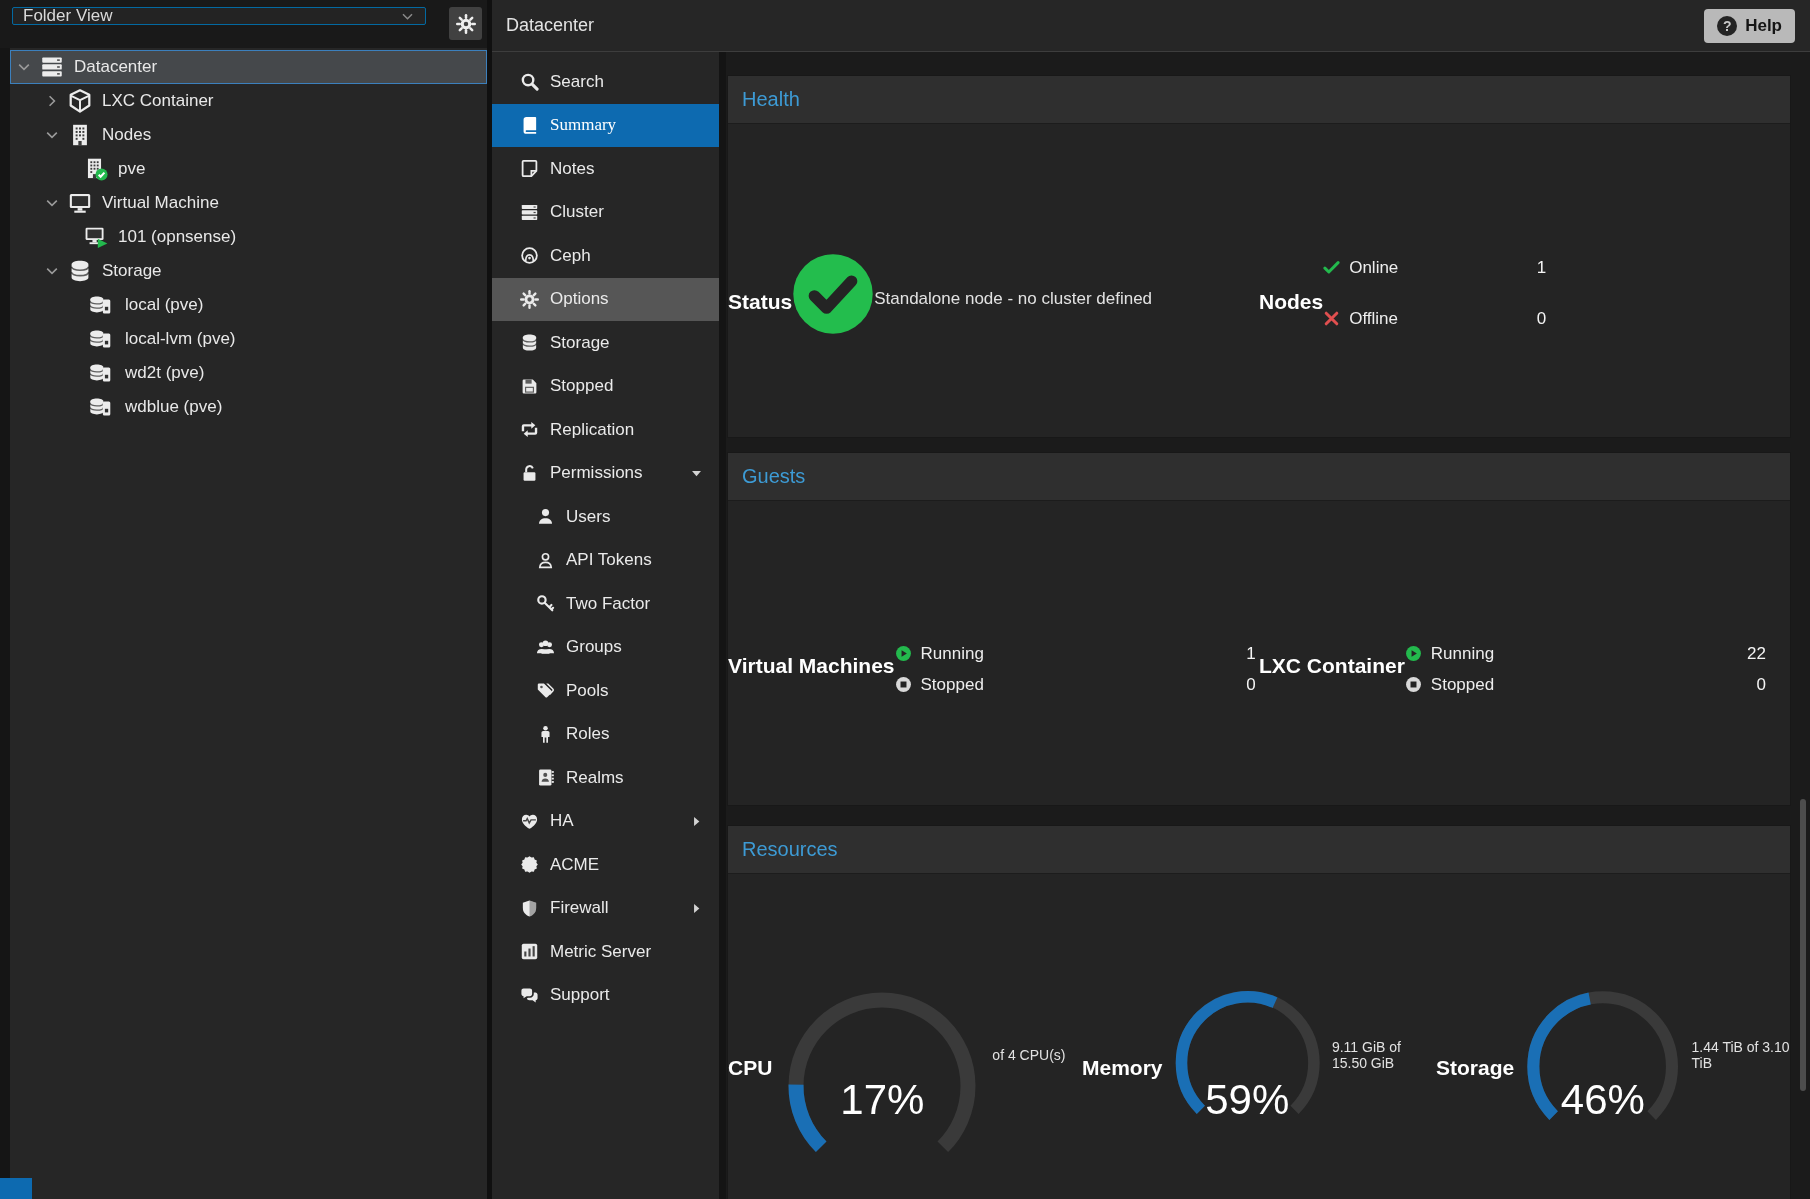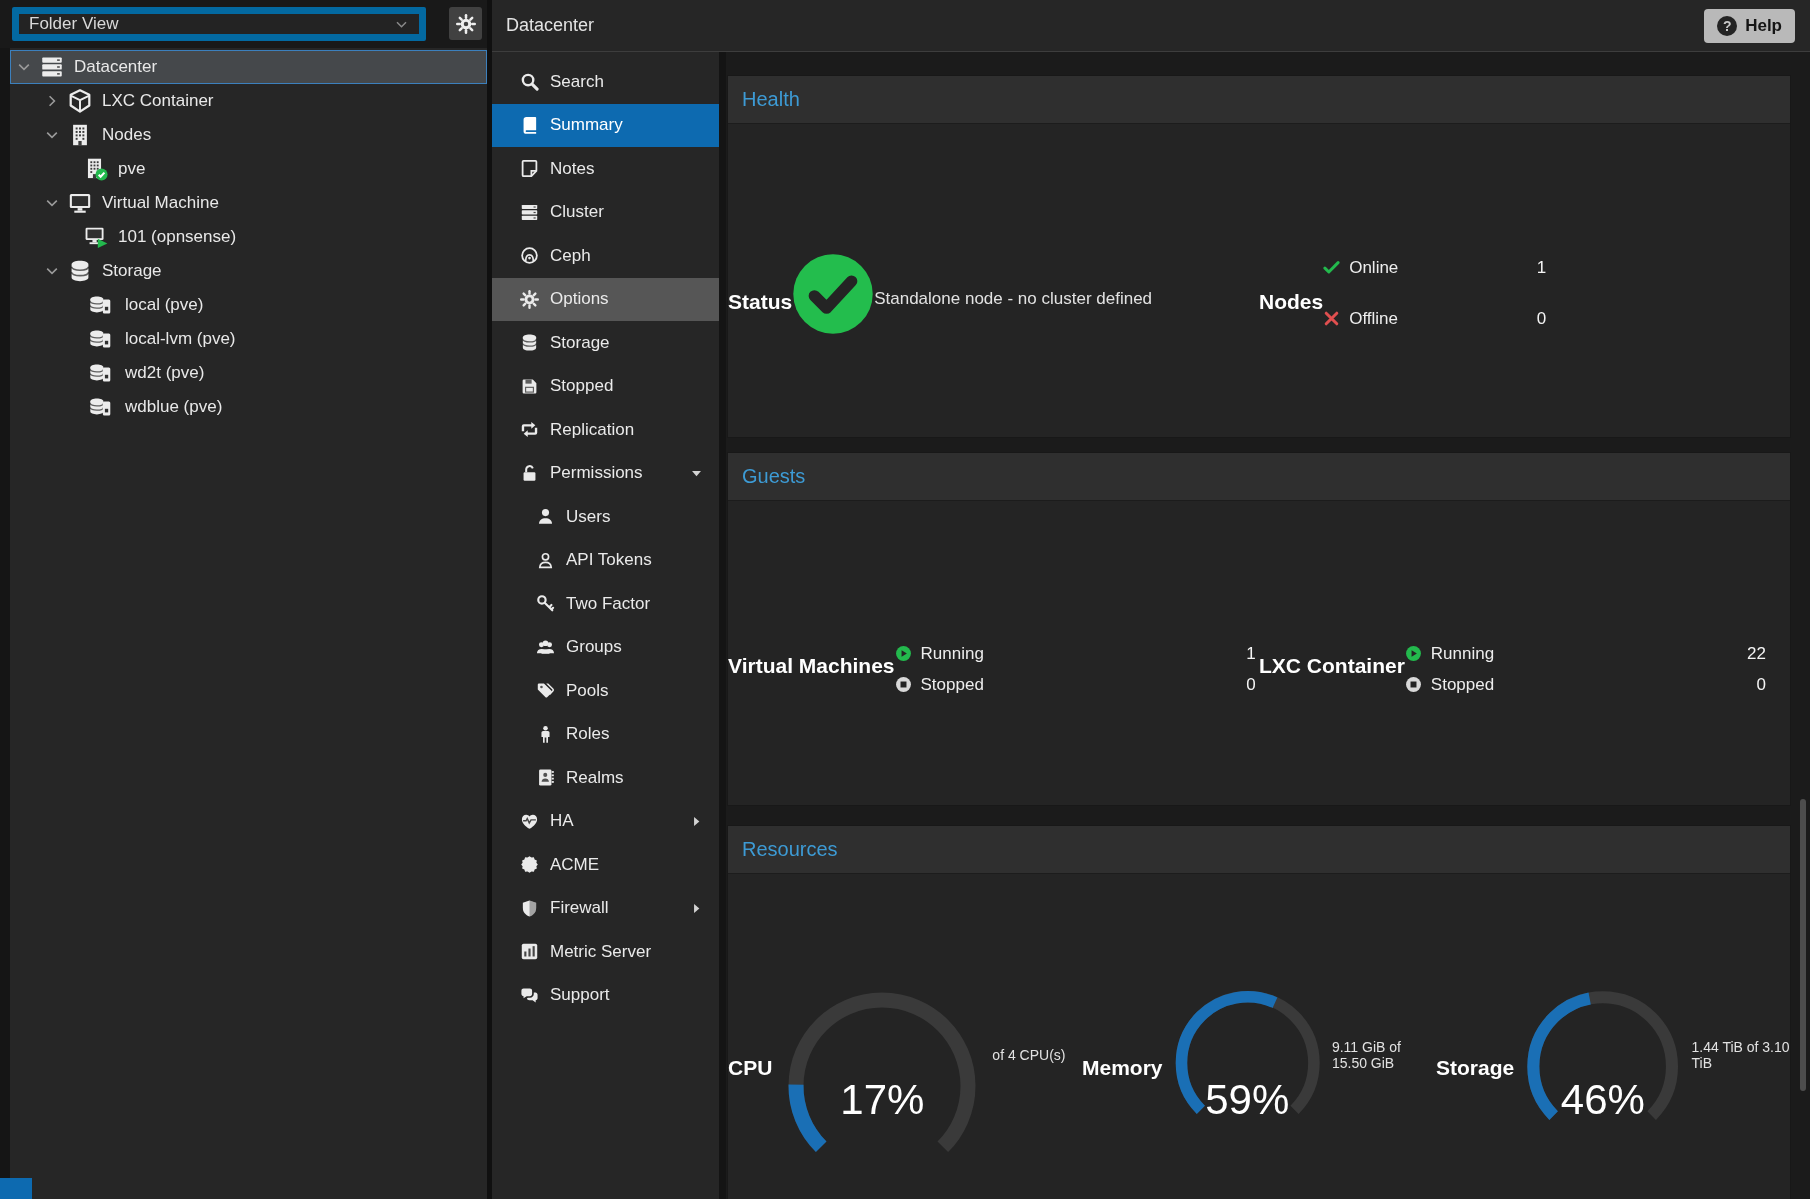--- a/index.html
+++ b/index.html
@@ -1,22 +1,22 @@
 <!DOCTYPE html>
 <html><head>
 <meta charset="utf-8">
 <style>
   html,body{margin:0;padding:0;background:#0e0e0e;}
   body{font-family:"Liberation Sans",sans-serif;}
   .app{position:relative;width:1810px;height:1199px;overflow:hidden;background:#1b1b1b;color:#e6e6e6;}
 
   
   .topbar-left{position:absolute;left:0;top:0;width:487px;height:48px;background:#191919;}
-  .folder-select{position:absolute;left:12px;top:7px;width:414px;height:34px;background:#232323;
-    border:7px solid #0369a1;border-radius:2px;display:flex;align-items:center;padding:0 10px;
+  .folder-select{position:absolute;left:12px;top:7px;width:414px;height:18px;background:#232323;
+    border:1px solid #0369a1;border-radius:2px;display:flex;align-items:center;padding:0 10px;
     box-sizing:border-box;color:#d9d9d9;font-size:17px;cursor:pointer;}
   .folder-select .chev{margin-left:auto;width:15px;height:15px;color:#8a8a8a;}
   .gear-btn{position:absolute;left:449px;top:7px;width:33px;height:33px;background:#414141;border-radius:3px;
     display:flex;align-items:center;justify-content:center;color:#efefef;cursor:pointer;}
   .gear-btn .ic{width:20px;height:20px;}
   .vdiv1{position:absolute;left:487px;top:0;width:5px;height:100%;background:#101010;}
   .header-right{position:absolute;left:492px;right:0;top:0;height:52px;background:#262626;
     border-bottom:1px solid #3d3d3d;box-sizing:border-box;}
   .panel-title{position:absolute;left:14px;top:0;line-height:50px;font-size:18px;color:#e3e3e3;}
   .help-btn{position:absolute;right:15px;top:9px;height:34px;background:#b9b9b9;border-radius:4px;
@@ -36,21 +36,21 @@
   .trow.l2{padding-left:72px;}
   .trow.selected{background:#45484b;box-shadow:inset 0 0 0 1px #3c80bd;}
 
   
   .menu{position:absolute;left:492px;top:52px;width:227px;bottom:0;background:#262626;padding-top:8px;box-sizing:border-box;}
   .vdiv2{position:absolute;left:719px;top:52px;width:7px;bottom:0;background:#141414;}
   .mi{height:43.5px;display:flex;align-items:center;padding-left:28px;position:relative;
     font-size:17px;color:#eaeaea;cursor:pointer;box-sizing:border-box;}
   .mi .mic{width:19px;height:19px;margin-right:11px;flex:none;display:flex;align-items:center;}
   .mi.sub{padding-left:44px;}
-  .mi.selected{background:#0d6ab0;color:#ffffff;}
+  .mi.selected{background:#0d6ab0;color:#ffffff;font-family:Liberation Serif, serif;}
   .mi.hover{background:#565656;}
   .mi .caret{position:absolute;right:16px;width:13px;height:13px;color:#d2d2d2;}
 
   
   .content{position:absolute;left:726px;top:53px;right:0;bottom:0;background:#1b1b1b;overflow:hidden;}
   .panel{position:absolute;left:1px;width:1062px;border:1px solid #181818;box-sizing:content-box;}
   .panel.health{top:22px;}
   .panel.guests{top:399px;}
   .panel.resources{top:772px;}
   .phead{height:48px;background:#2f2f2f;display:flex;align-items:center;padding-left:14px;

